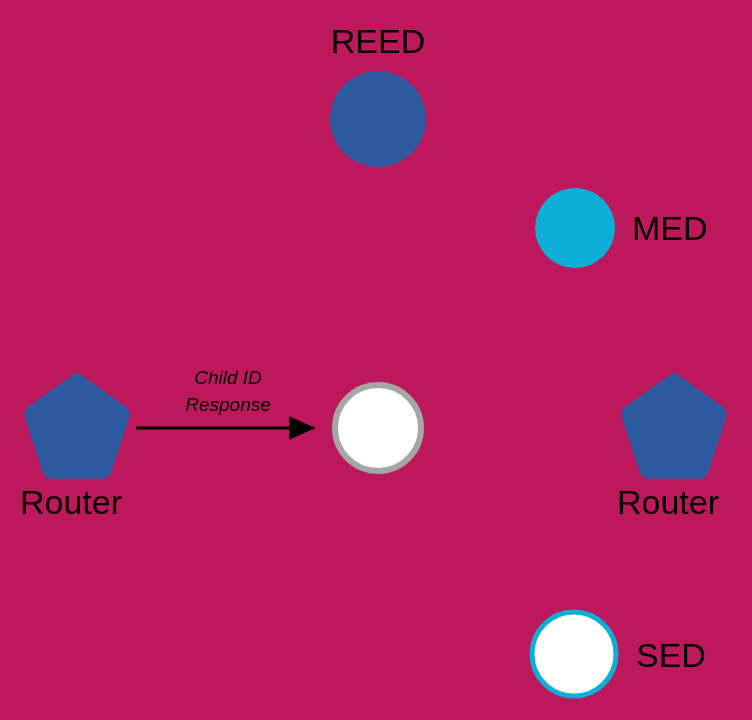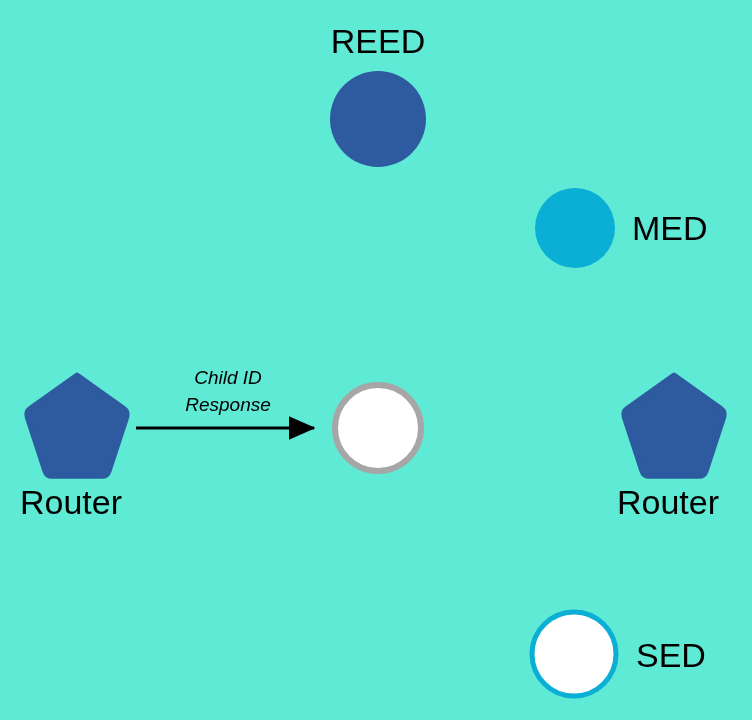--- a/index.html
+++ b/index.html
@@ -8,21 +8,21 @@
     padding: 0;
     background: #ffffff;
   }
   body {
     font-family: "Liberation Sans", sans-serif;
   }
   #stage {
     position: relative;
     width: 752px;
     height: 720px;
-    background: #5eead4;
+    background: #be185d;
     overflow: hidden;
   }
   #stage svg {
     display: block;
     width: 752px;
     height: 720px;
   }
   text {
     font-family: "Liberation Sans", sans-serif;
     fill: #000000;

